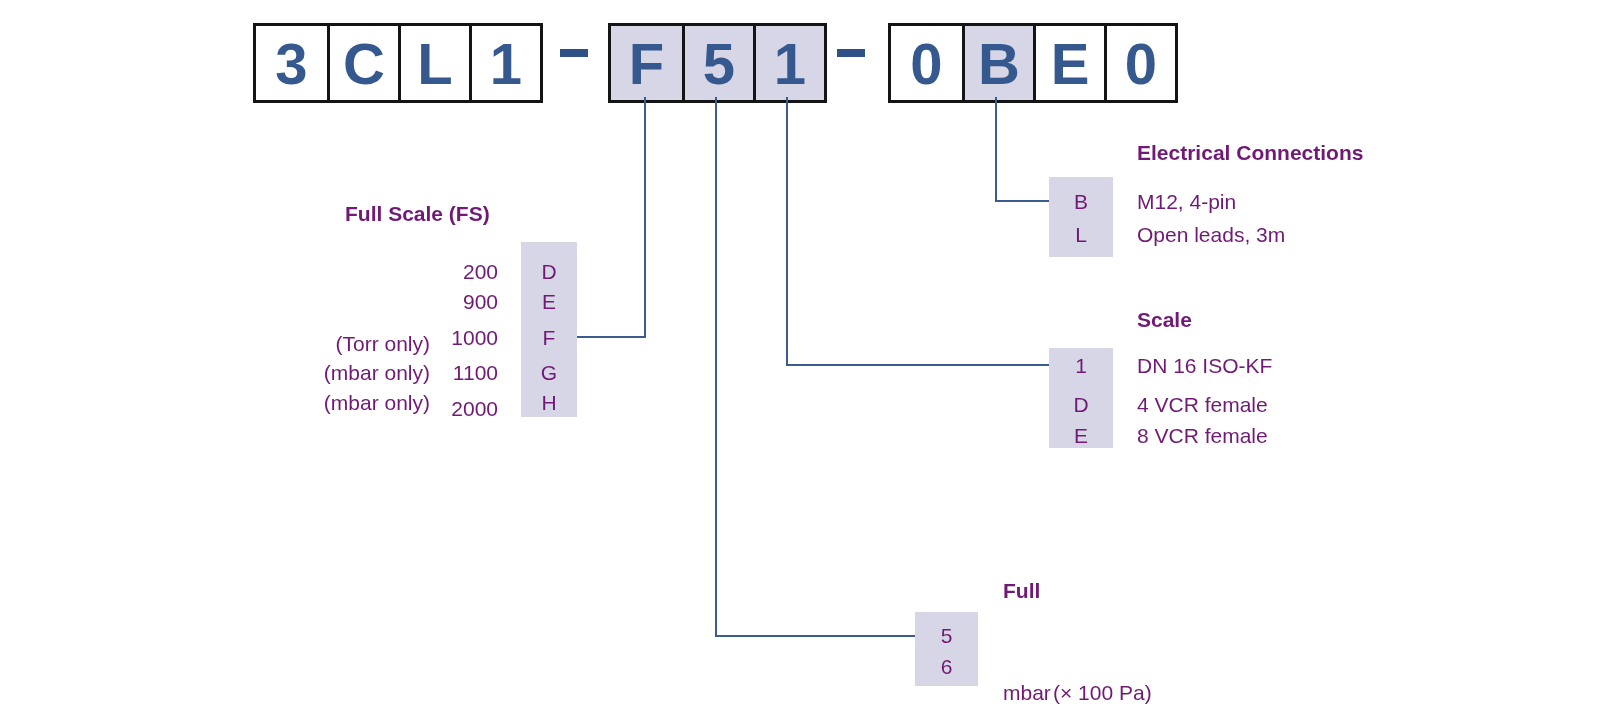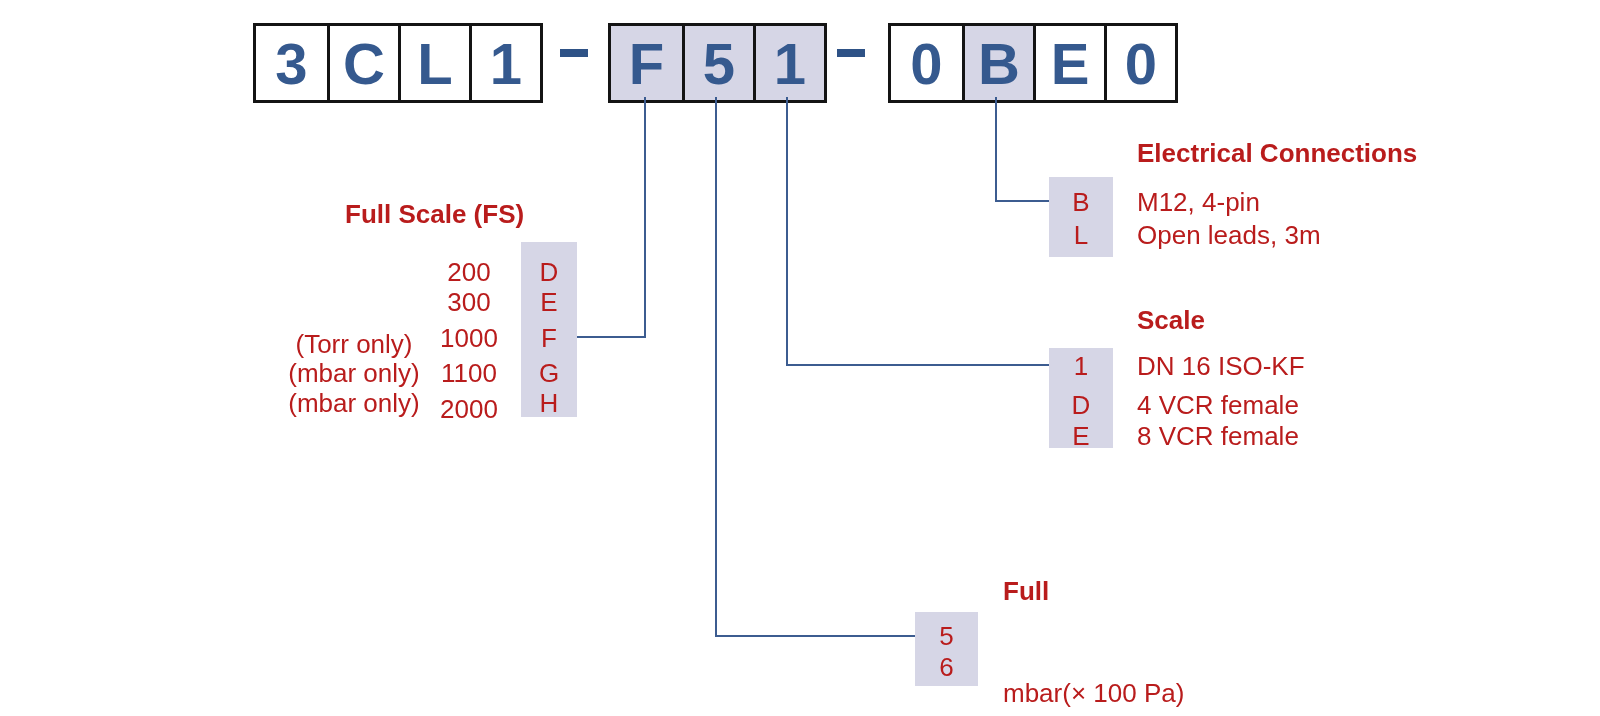--- a/index.html
+++ b/index.html
@@ -48,27 +48,27 @@
 
   
   .line { position: absolute; background: #3c5c90; }
 
   
   .strip { position: absolute; background: #d6d6e6; }
 
   
   .t {
     position: absolute;
-    font-size: 26px;
+    font-size: 21px;
     line-height: 26px;
-    color: #b91c1c;
+    color: #701a75;
     white-space: nowrap;
   }
   .title { font-weight: bold; }
-  .right { text-align: center; }
+  .right { text-align: right; }
   .center { text-align: center; }
   .unit-name { display: inline-block; min-width: 50px; }
 </style>
 </head>
 <body>
 
 <div class="canvas">
 
   <div class="code-group" style="left:253px">
     <div class="code-cell">3</div>
@@ -105,21 +105,21 @@
 
   <div class="line" style="left:995px; top:97px;  width:2px;   height:105px"></div>
   <div class="line" style="left:995px; top:200px; width:56px;  height:2px"></div>
 
   <div class="strip" style="left:521px; top:242px; width:56px; height:175px"></div>
   <div class="t title" style="left:345px; top:201px">Full Scale (FS)</div>
 
   <div class="t right" style="left:440px; top:259px; width:58px">200</div>
   <div class="t center" style="left:521px; top:259px; width:56px">D</div>
 
-  <div class="t right" style="left:440px; top:289px; width:58px">300</div>
+  <div class="t right" style="left:440px; top:289px; width:58px">900</div>
   <div class="t center" style="left:521px; top:289px; width:56px">E</div>
 
   <div class="t right" style="left:278px; top:331px; width:152px">(Torr only)</div>
   <div class="t right" style="left:440px; top:325px; width:58px">1000</div>
   <div class="t center" style="left:521px; top:325px; width:56px">F</div>
 
   <div class="t right" style="left:278px; top:360px; width:152px">(mbar only)</div>
   <div class="t right" style="left:440px; top:360px; width:58px">1100</div>
   <div class="t center" style="left:521px; top:360px; width:56px">G</div>
 

